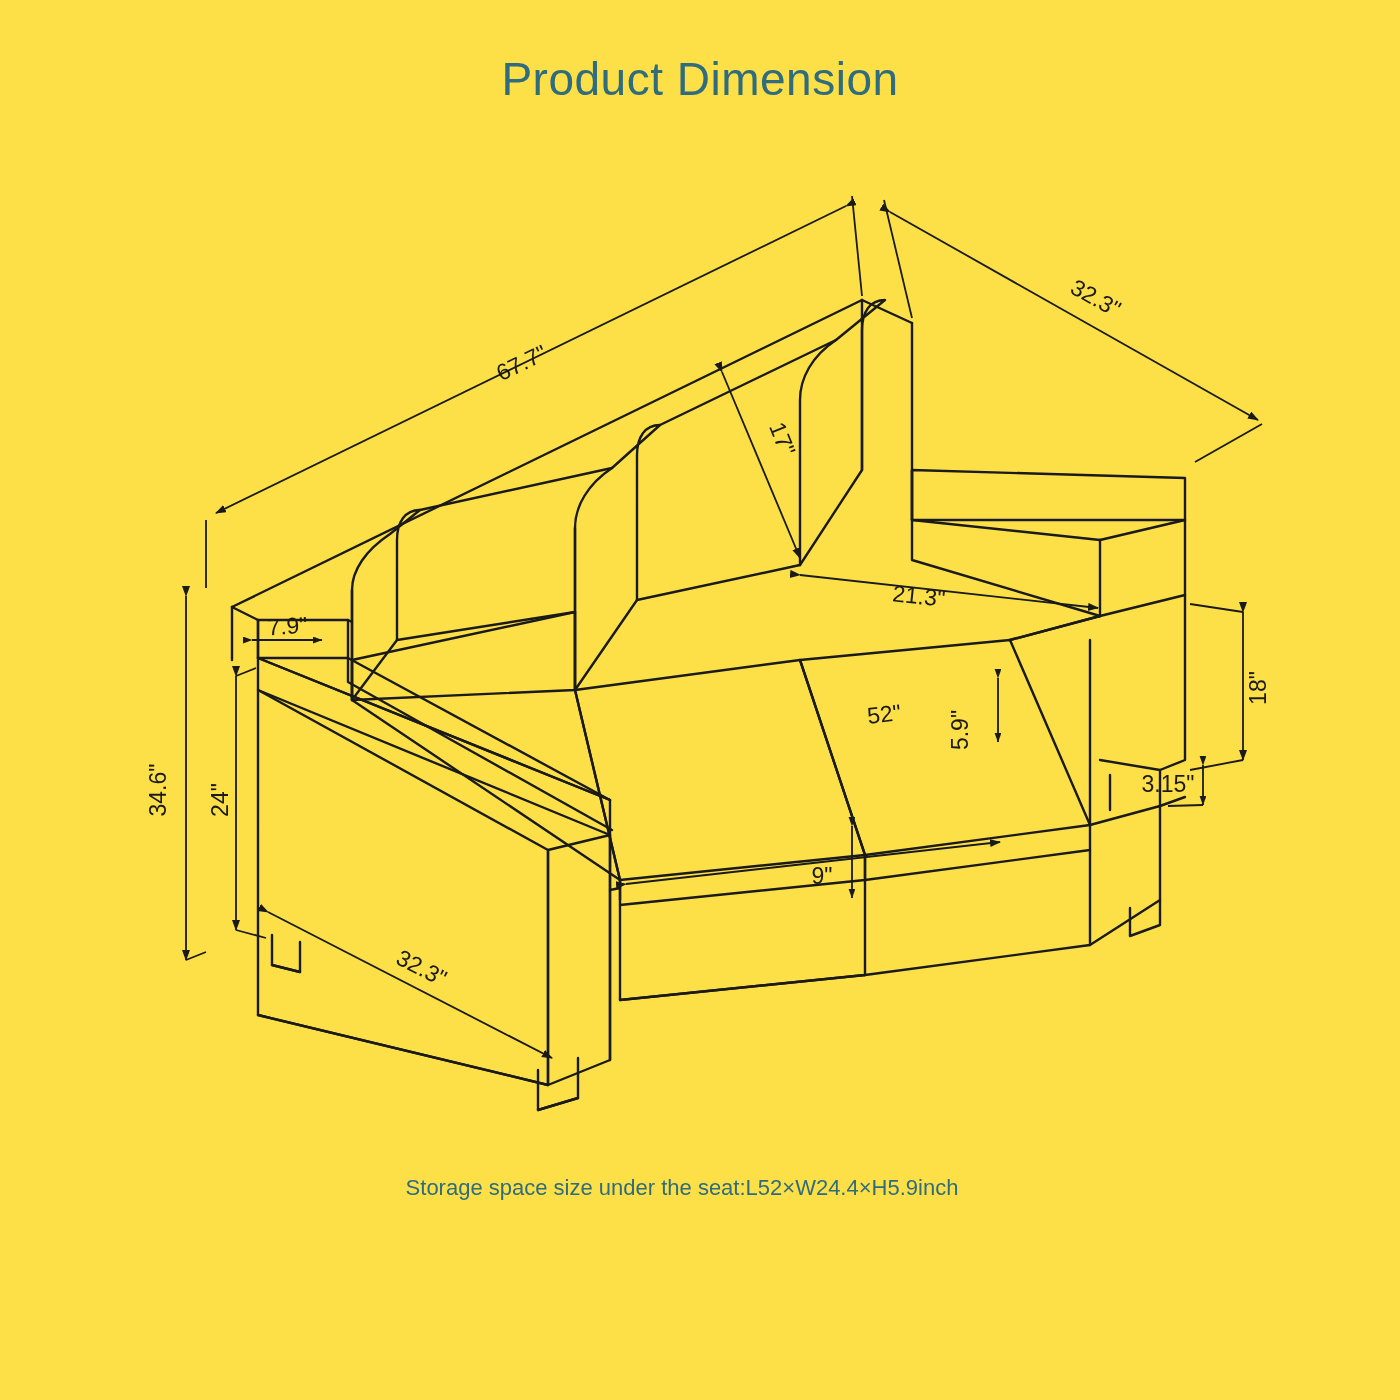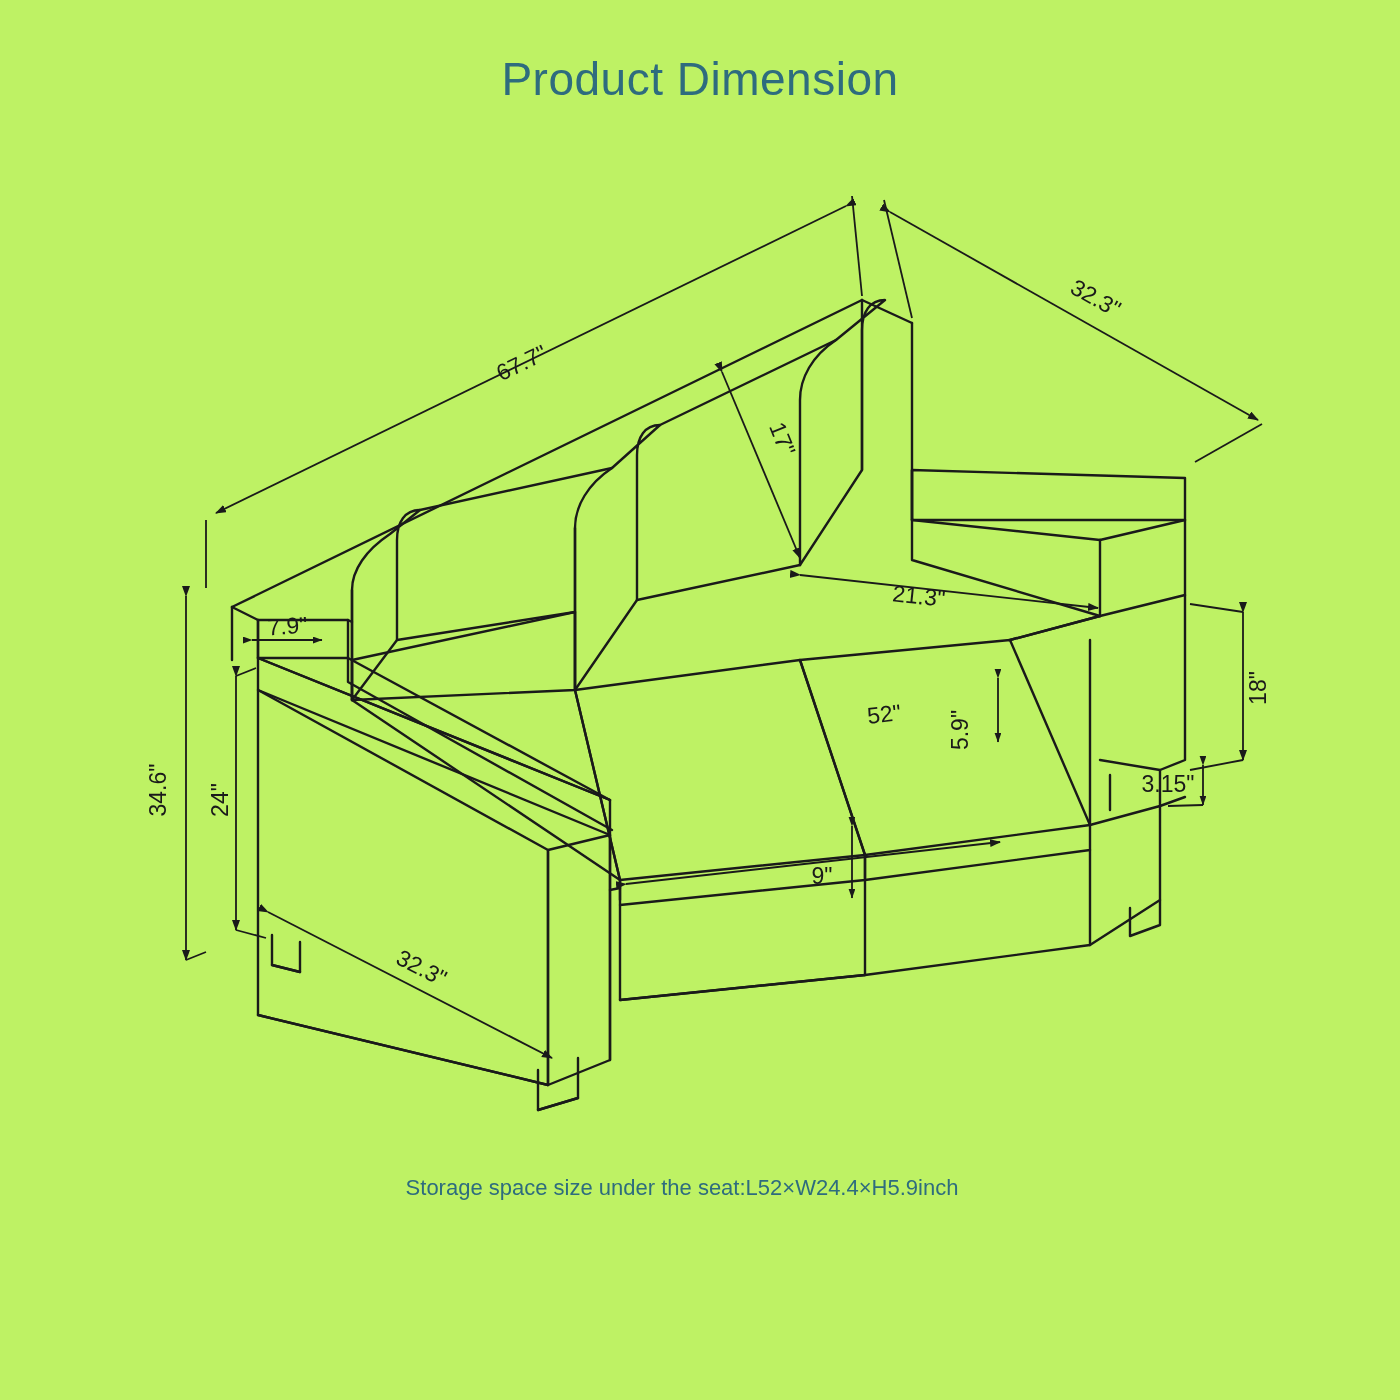--- a/index.html
+++ b/index.html
@@ -11,21 +11,21 @@
     width: 1400px;
     height: 1400px;
     font-family: "Liberation Sans", sans-serif;
     position: relative;
     overflow: hidden;
   }
   #page {
     position: relative;
     width: 1400px;
     height: 1400px;
-    background: #bef264;
+    background: #fde047;
   }
   #title {
     position: absolute;
     top: 52px;
     left: 0;
     width: 1400px;
     text-align: center;
     font-size: 46px;
     color: #2e6c7e;
     letter-spacing: 0.5px;

